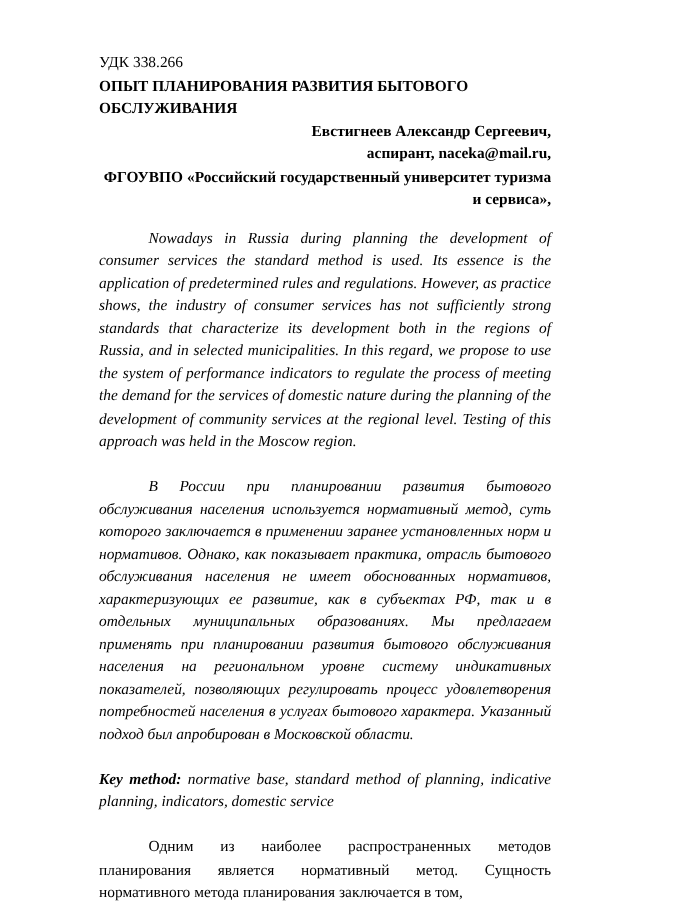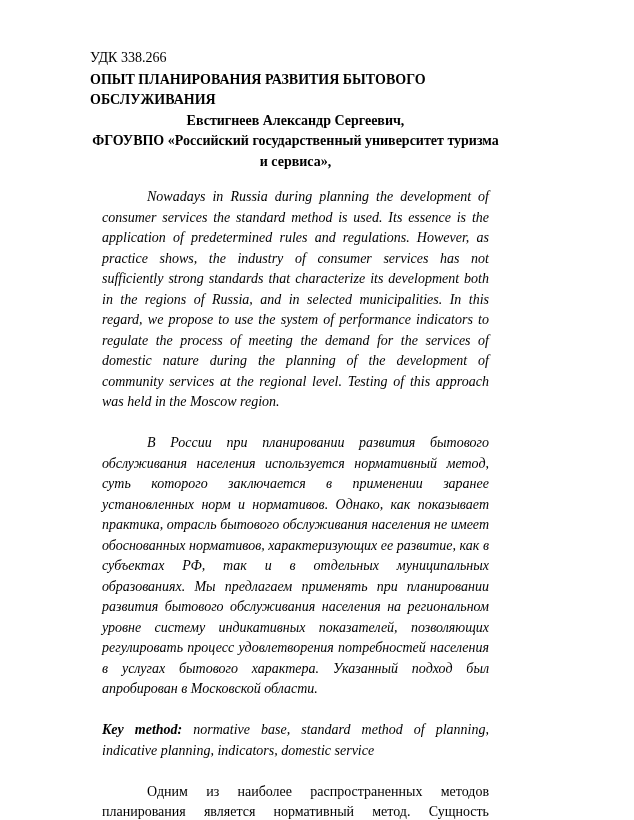--- a/index.html
+++ b/index.html
@@ -24,25 +24,25 @@
     text-align: left;
   }
   .title {
     font-weight: bold;
     margin: 1px 0 0 0;
     font-size: 14px;
     line-height: 20.5px;
   }
   .authors {
     font-weight: bold;
-    text-align: center;
+    text-align: right;
   }
   .authors div { margin: 0; }
   p.para {
-    margin: 12px;
+    margin: 0;
     text-align: justify;
   }
   .gap-top { margin-top: 15px !important; }
   .gap-top-lg { margin-top: 20.5px !important; }
   .italic { font-style: italic; }
   .indent { text-indent: 45px; }
   .kw-label {
     font-weight: bold;
     font-style: italic;
   }
@@ -53,20 +53,21 @@
 <div class="page">
 
   <div class="udc">УДК 338.266</div>
 
   <div class="title">
     <div>ОПЫТ ПЛАНИРОВАНИЯ РАЗВИТИЯ БЫТОВОГО ОБСЛУЖИВАНИЯ</div>
   </div>
 
   <div class="authors">
     <div>Евстигнеев Александр Сергеевич,</div>
+    <div>аспирант, naceka@mail.ru,</div>
     <div>ФГОУВПО «Российский государственный университет туризма и сервиса»,</div>
   </div>
 
   <p class="para italic indent gap-top">Nowadays in Russia during planning the development of consumer services the standard method is used. Its essence is the application of predetermined rules and regulations. However, as practice shows, the industry of consumer services has not sufficiently strong standards that characterize its development both in the regions of Russia, and in selected municipalities. In this regard, we propose to use the system of performance indicators to regulate the process of meeting the demand for the services of domestic nature during the planning of the development of community services at the regional level. Testing of this approach was held in the Moscow region.</p>
 
   <p class="para italic indent gap-top-lg">В России при планировании развития бытового обслуживания населения используется нормативный метод, суть которого заключается в применении заранее установленных норм и нормативов. Однако, как показывает практика, отрасль бытового обслуживания населения не имеет обоснованных нормативов, характеризующих ее развитие, как в субъектах РФ, так и в отдельных муниципальных образованиях. Мы предлагаем применять при планировании развития бытового обслуживания населения на региональном уровне систему индикативных показателей, позволяющих регулировать процесс удовлетворения потребностей населения в услугах бытового характера. Указанный подход был апробирован в Московской области.</p>
 
   <p class="para italic gap-top-lg"><span class="kw-label">Key method:</span> <span>normative base, standard method of planning, indicative planning, indicators, domestic service</span></p>
 
 

